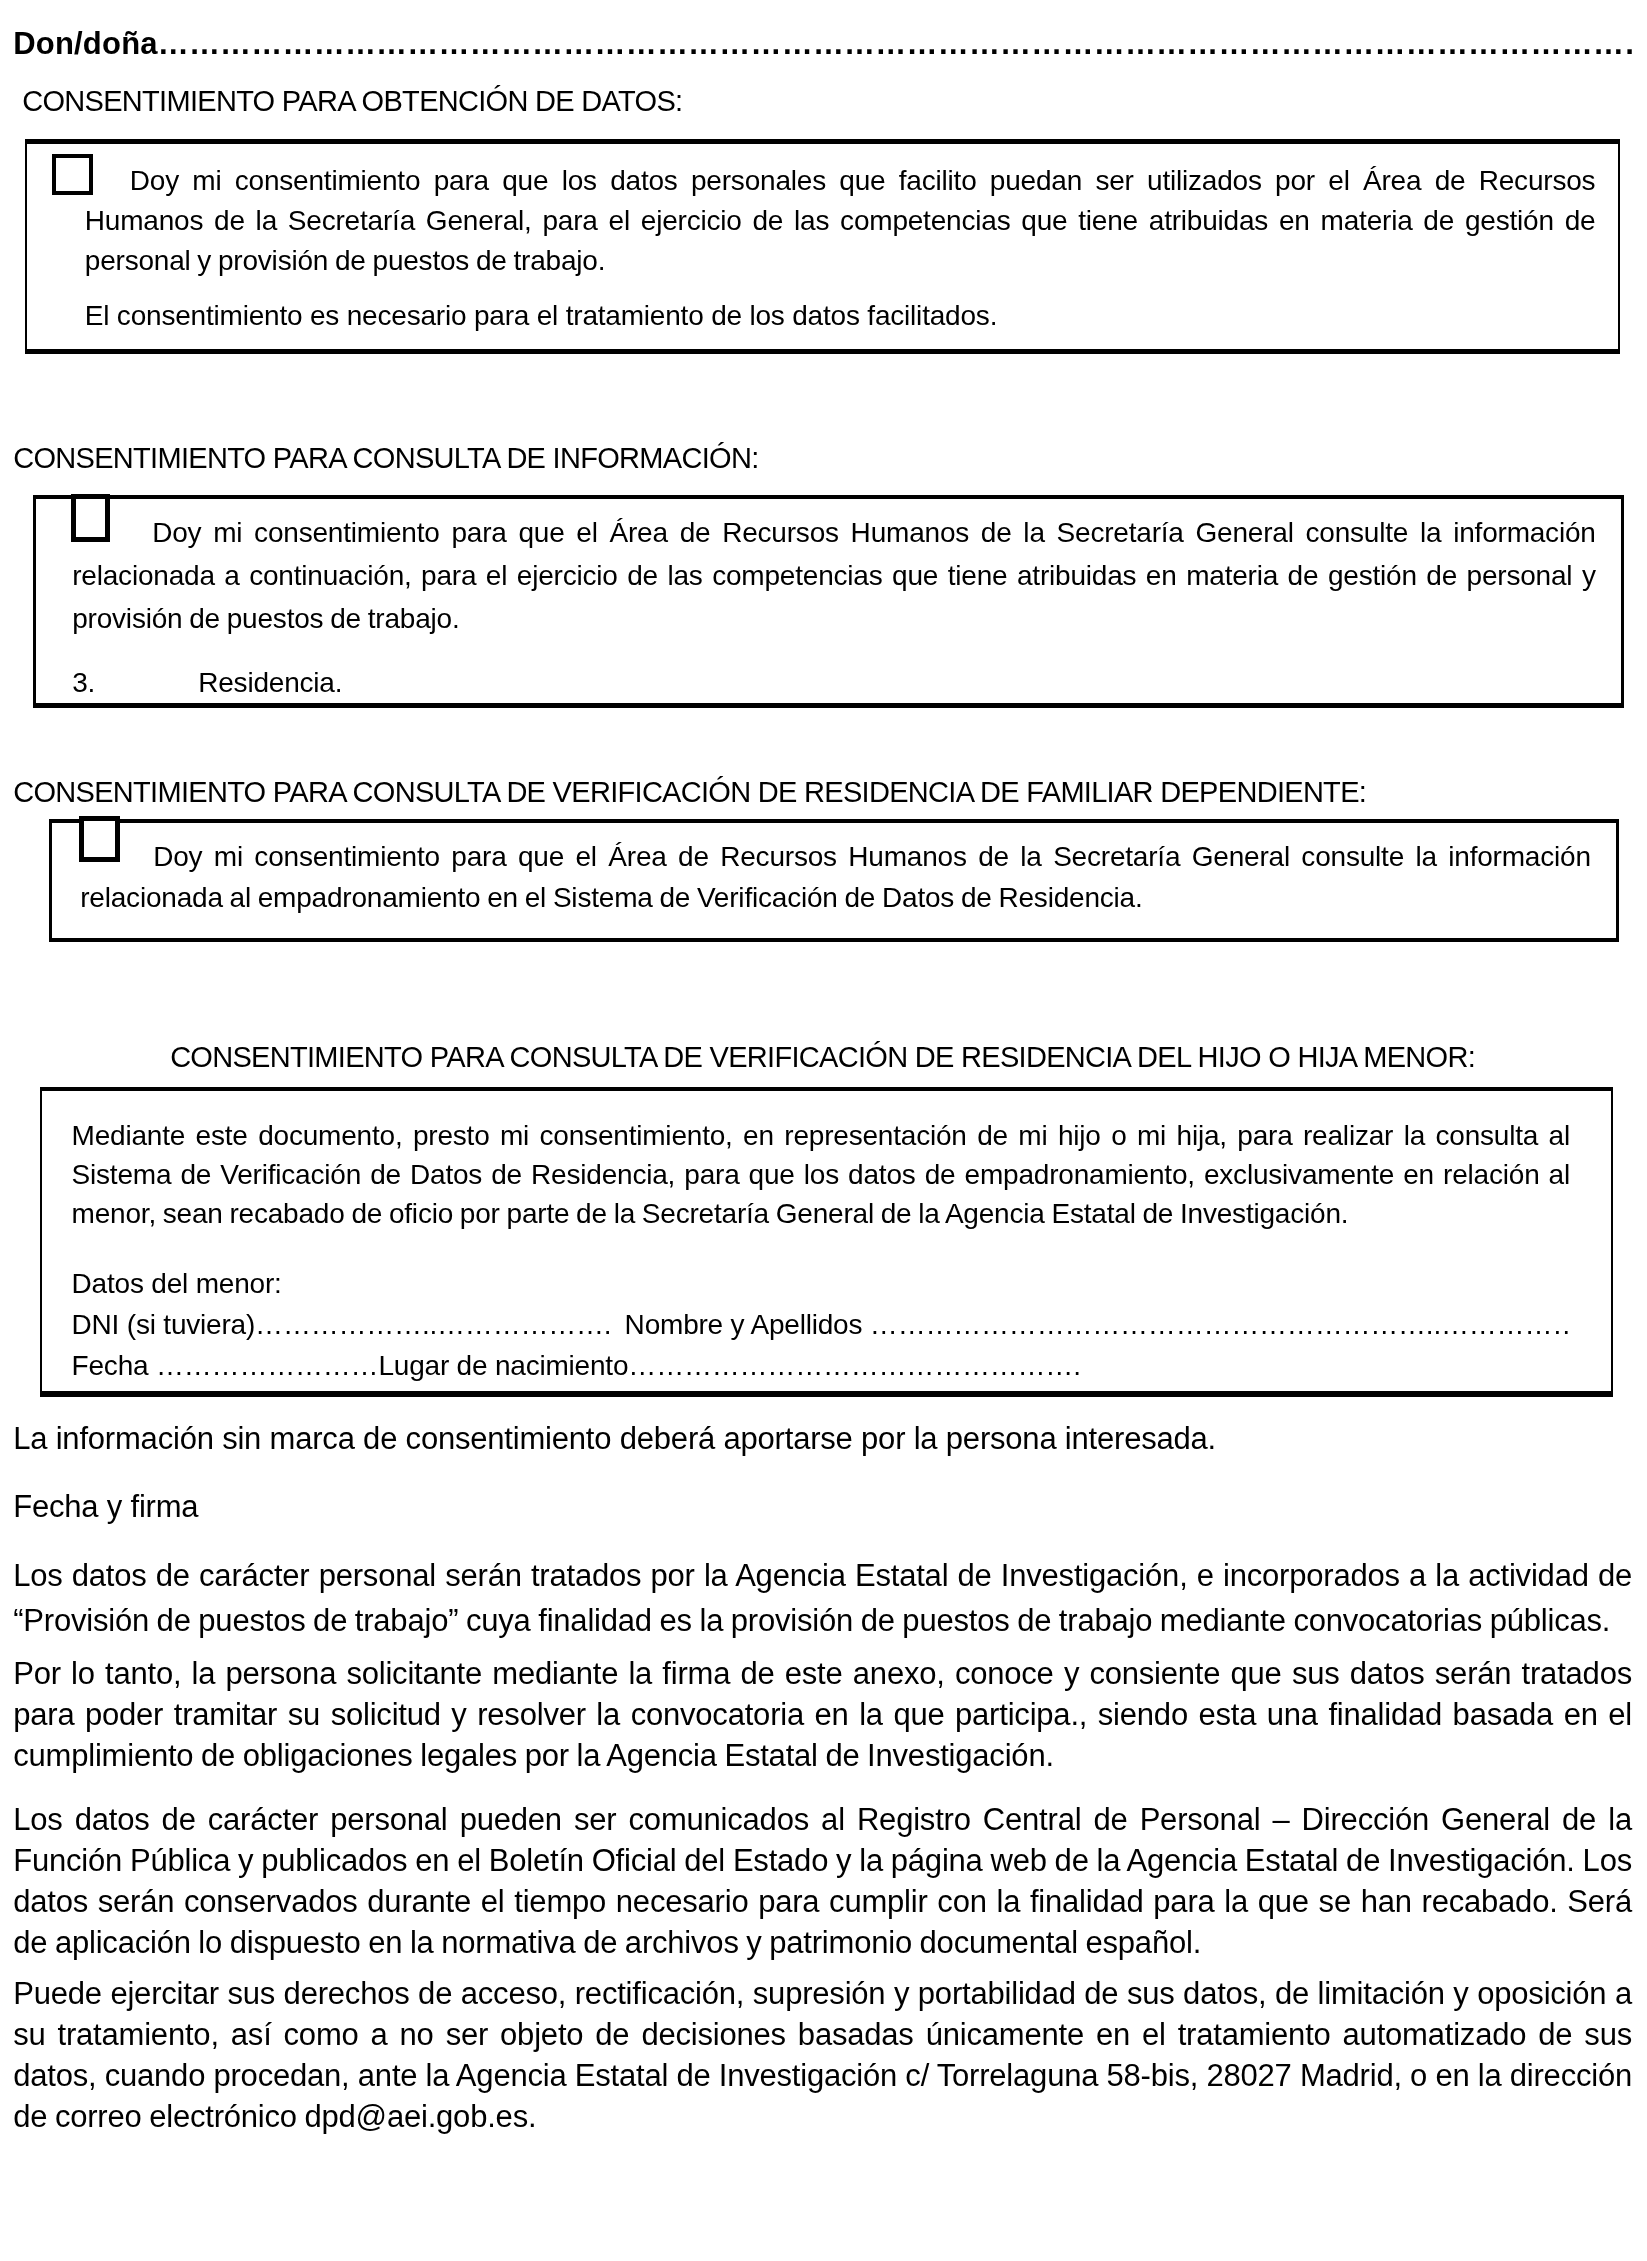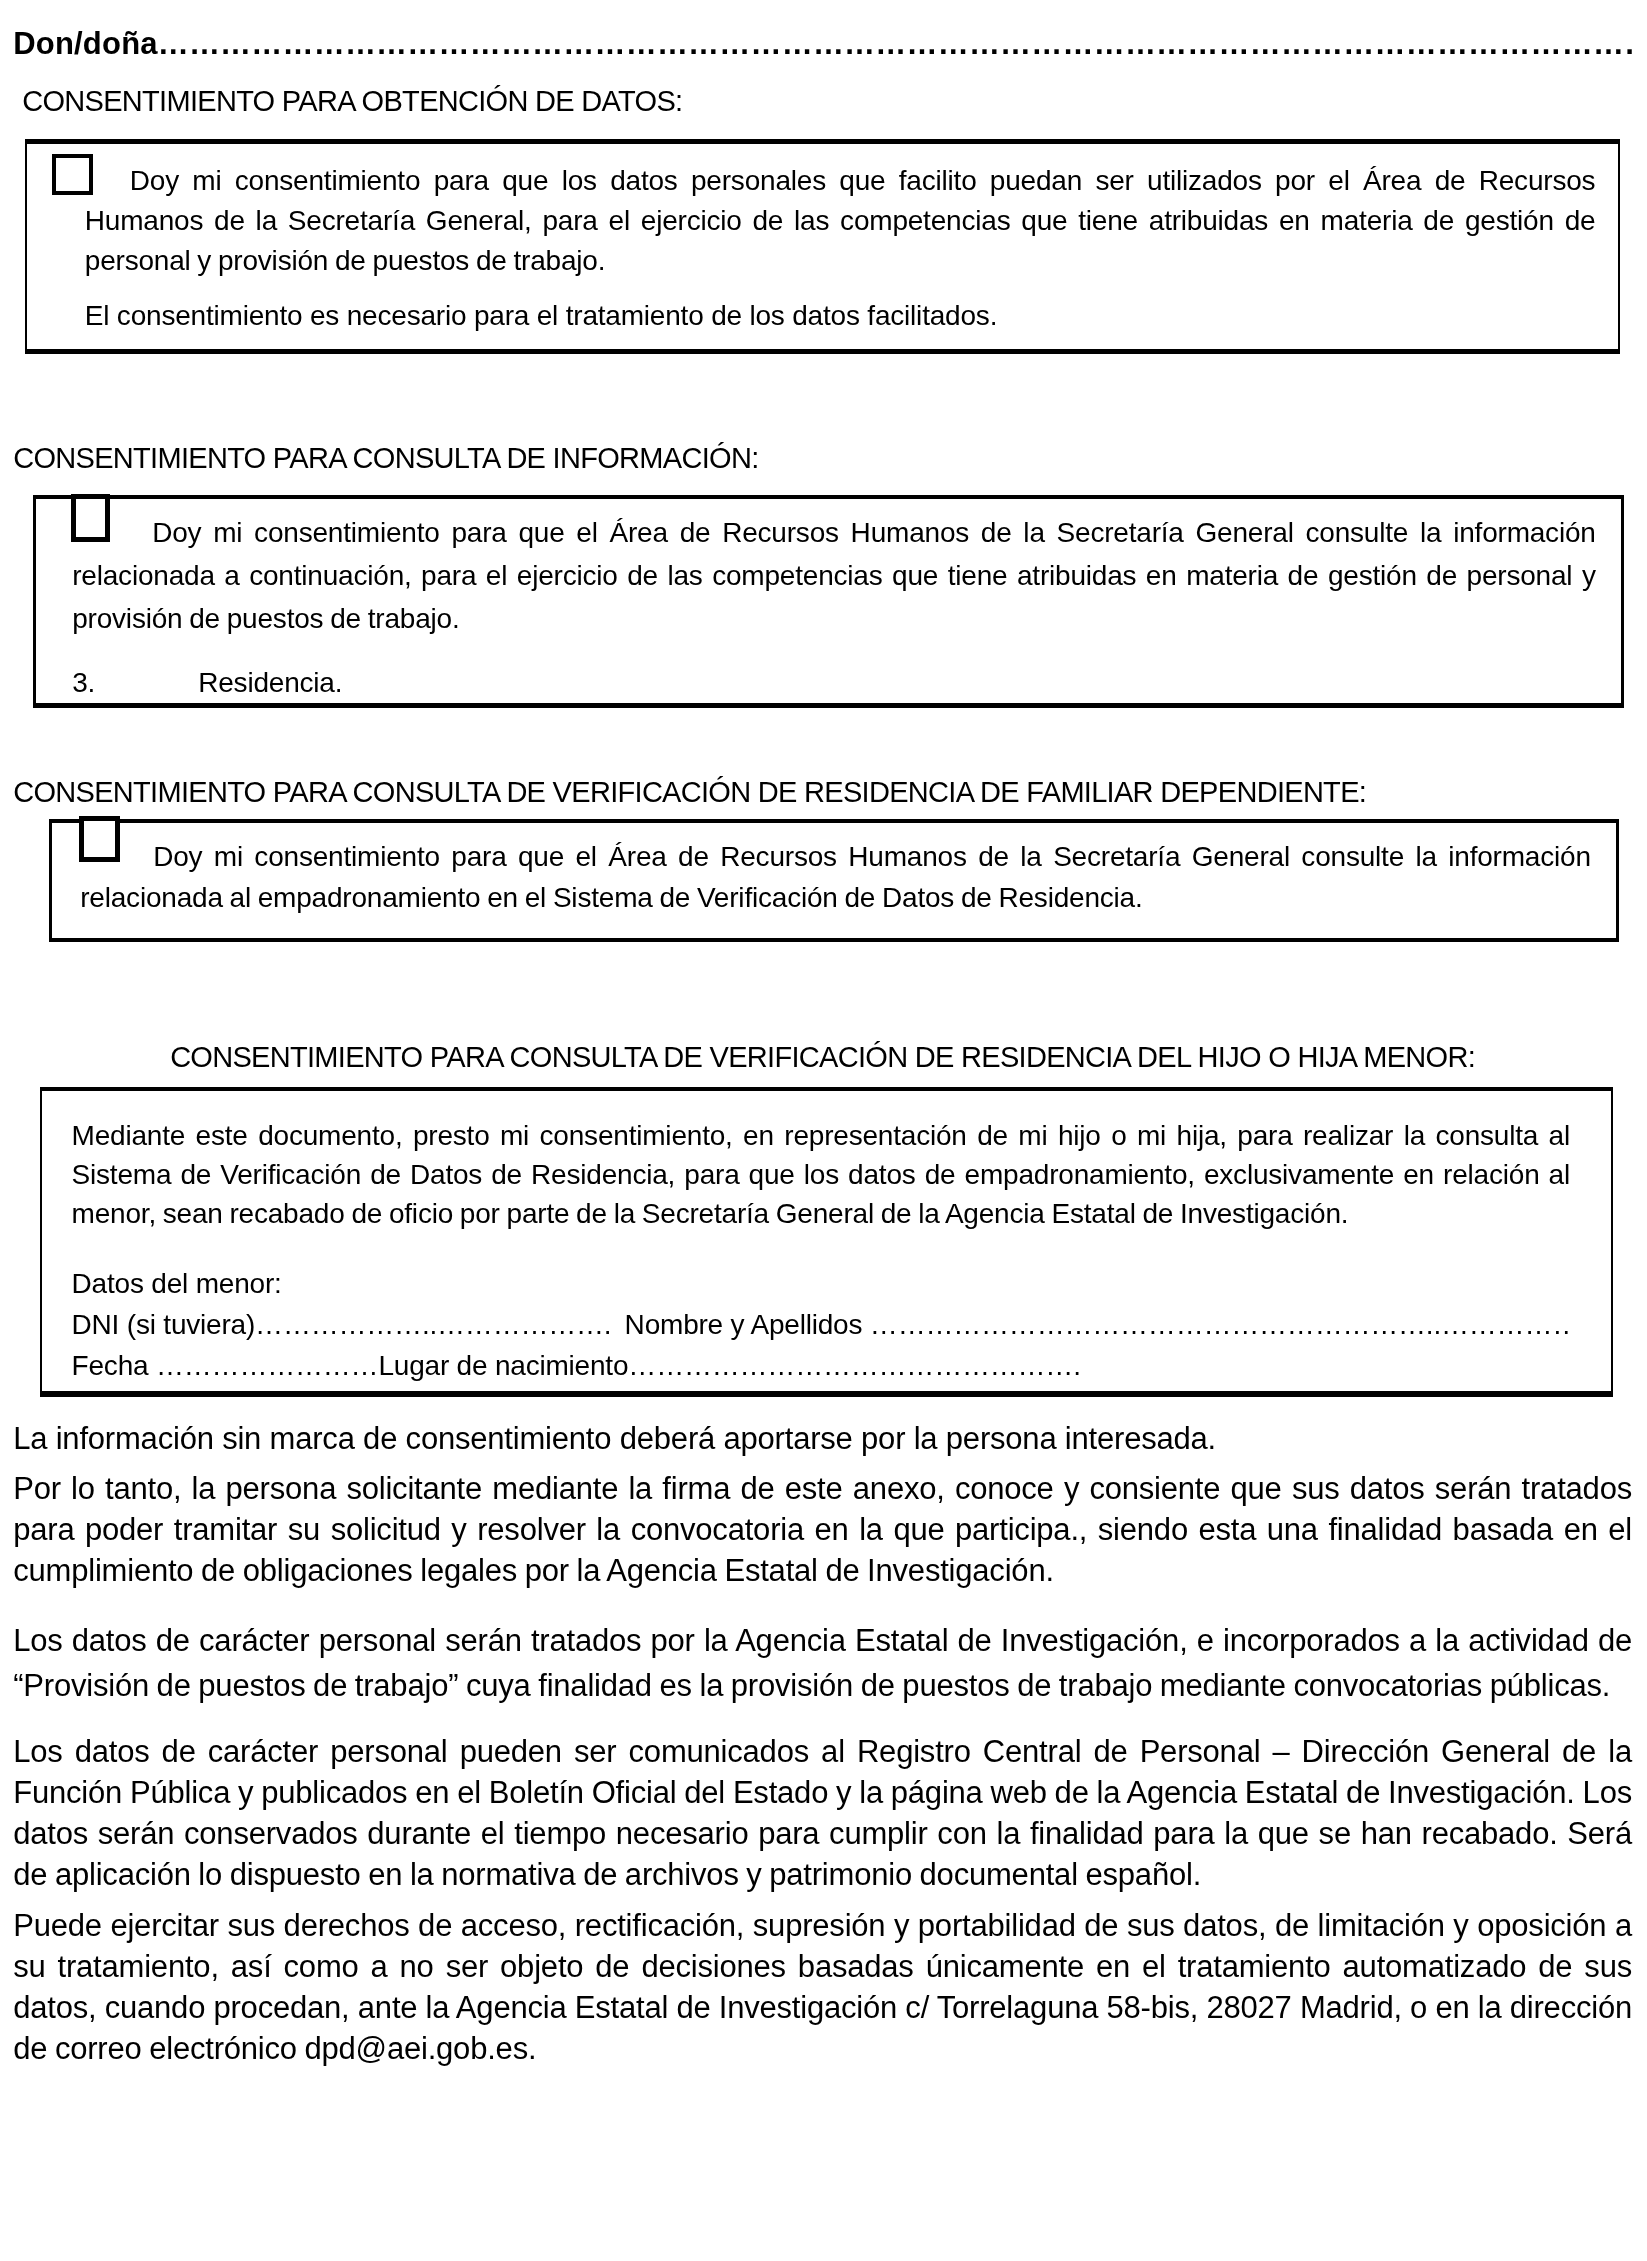--- a/index.html
+++ b/index.html
@@ -143,20 +143,21 @@
   <div class="consent-box box4">
     <div class="consent-para">Mediante este documento, presto mi consentimiento, en representación de mi hijo o mi hija, para realizar la consulta al Sistema de Verificación de Datos de Residencia, para que los datos de empadronamiento, exclusivamente en relación al menor, sean recabado de oficio por parte de la Secretaría General de la Agencia Estatal de Investigación.</div>
     <div class="minor-block">
       <div class="minor-line">Datos del menor:</div>
       <div class="minor-line"><span>DNI (si tuviera)</span><span>………………..……………….</span><span class="gap-left">Nombre y Apellidos </span><span>……………………………………………………..…………………</span></div>
       <div class="minor-line"><span>Fecha </span><span>……………………</span><span>Lugar de nacimiento</span><span>………………………………………….</span></div>
     </div>
   </div>
 
   <div class="plain-line la-info">La información sin marca de consentimiento deberá aportarse por la persona interesada.</div>
+  <div class="plain-line fecha-firma">Fecha y firma</div>
 
+  <div class="privacy-para p1">Los datos de carácter personal serán tratados por la Agencia Estatal de Investigación, e incorporados a la actividad de “Provisión de puestos de trabajo” cuya finalidad es la provisión de puestos de trabajo mediante convocatorias públicas.</div>
   <div class="privacy-para p2">Por lo tanto, la persona solicitante mediante la firma de este anexo, conoce y consiente que sus datos serán tratados para poder tramitar su solicitud y resolver la convocatoria en la que participa., siendo esta una finalidad basada en el cumplimiento de obligaciones legales por la Agencia Estatal de Investigación.</div>
-  <div class="privacy-para p1">Los datos de carácter personal serán tratados por la Agencia Estatal de Investigación, e incorporados a la actividad de “Provisión de puestos de trabajo” cuya finalidad es la provisión de puestos de trabajo mediante convocatorias públicas.</div>
   <div class="privacy-para p3">Los datos de carácter personal pueden ser comunicados al Registro Central de Personal – Dirección General de la Función Pública y publicados en el Boletín Oficial del Estado y la página web de la Agencia Estatal de Investigación. Los datos serán conservados durante el tiempo necesario para cumplir con la finalidad para la que se han recabado. Será de aplicación lo dispuesto en la normativa de archivos y patrimonio documental español.</div>
   <div class="privacy-para p4">Puede ejercitar sus derechos de acceso, rectificación, supresión y portabilidad de sus datos, de limitación y oposición a su tratamiento, así como a no ser objeto de decisiones basadas únicamente en el tratamiento automatizado de sus datos, cuando procedan, ante la Agencia Estatal de Investigación c/ Torrelaguna 58-bis, 28027 Madrid, o en la dirección de correo electrónico dpd@aei.gob.es.</div>
 
 </div>
 
 
 </body></html>

